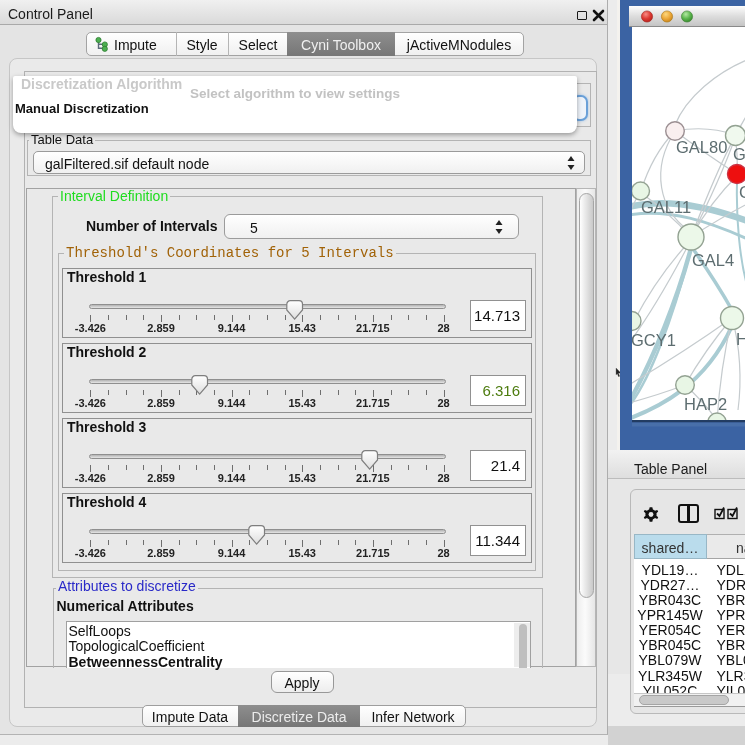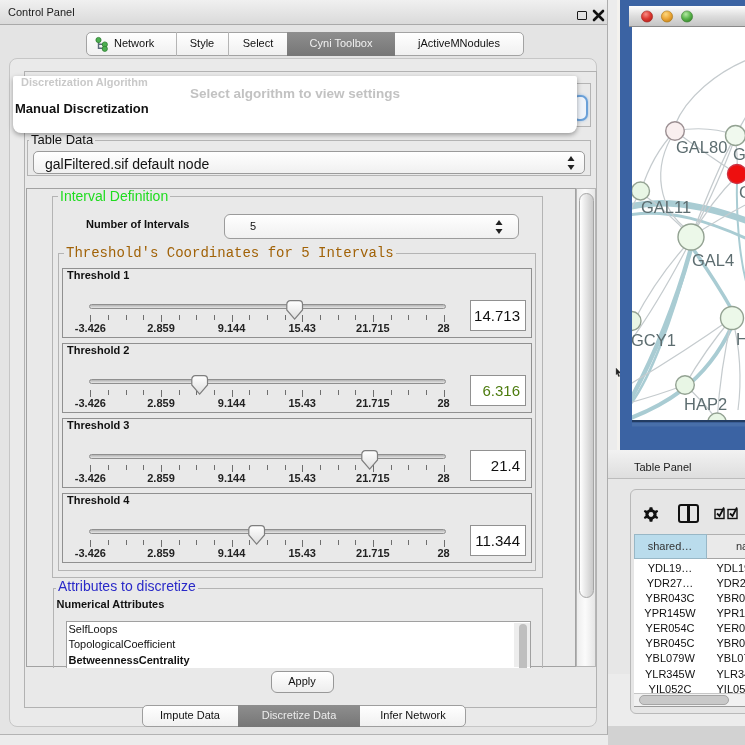--- a/index.html
+++ b/index.html
@@ -1,19 +1,19 @@
 <!DOCTYPE html>
 <html><head>
 <meta charset="utf-8">
 <style>
   html,body{margin:0;padding:0;}
   body{width:745px;height:745px;overflow:hidden;position:relative;
        font-family:"Liberation Sans",sans-serif;background:#ececec;}
   .abs{position:absolute;}
-  .t13{font-size:11px;color:#111;}
+  .t13{font-size:14px;color:#111;}
   .bold{font-weight:bold;}
   .grpT{font-size:13px;background:#e9e9e9;padding:0 2px;line-height:13px;}
 </style>
 </head>
 <body>
 
 <div class="abs" id="winL" style="left:0;top:0;width:607px;height:734px;background:#e4e4e4;border-right:1px solid #adadad;border-bottom:1px solid #b3b3b3;">
 
   <div class="abs" style="left:0;top:0;width:607px;height:24px;background:linear-gradient(#f0f0f0,#dadada);border-bottom:1px solid #a9a9a9;"></div>
   <div class="abs t13" style="left:8px;top:6px;color:#1b1b1b;">Control Panel</div>
@@ -25,21 +25,21 @@
   <div class="abs" style="left:86px;top:32px;width:438px;height:24px;background:linear-gradient(#ffffff,#f0f0f0);border:1px solid #a3a3a3;border-radius:5px;box-sizing:border-box;"></div>
   <div class="abs" style="left:176px;top:32px;width:1px;height:24px;background:#b5b5b5;"></div>
   <div class="abs" style="left:228px;top:32px;width:1px;height:24px;background:#b5b5b5;"></div>
   <div class="abs" style="left:287px;top:32px;width:108px;height:24px;background:linear-gradient(#8e8e8e,#767676);"></div>
   <svg class="abs" style="left:95px;top:36px;" width="13" height="16">
     <path d="M3.5,5 L3.5,13 M3.5,8 L9.5,8.5 M3.5,12 L9.5,12.5" stroke="#5a6a7a" stroke-width="1.4" fill="none"></path>
     <circle cx="3.5" cy="4" r="2.6" fill="#4caf50" stroke="#2e7d32" stroke-width="0.8"></circle>
     <circle cx="9.8" cy="8.5" r="2.6" fill="#4caf50" stroke="#2e7d32" stroke-width="0.8"></circle>
     <circle cx="9.8" cy="12.8" r="2.6" fill="#4caf50" stroke="#2e7d32" stroke-width="0.8"></circle>
   </svg>
-  <div class="abs t13" style="left:114px;top:37px;">Network</div>
+  <div class="abs t13" style="left:114px;top:37px;">Impute</div>
   <div class="abs t13" style="left:202px;top:37px;width:0;"><span style="display:inline-block;transform:translateX(-50%);white-space:nowrap;">Style</span></div>
   <div class="abs t13" style="left:258px;top:37px;width:0;"><span style="display:inline-block;transform:translateX(-50%);white-space:nowrap;">Select</span></div>
   <div class="abs t13" style="left:341px;top:37px;width:0;color:#f0f0f0;"><span style="display:inline-block;transform:translateX(-50%);white-space:nowrap;">Cyni Toolbox</span></div>
   <div class="abs t13" style="left:459px;top:37px;width:0;"><span style="display:inline-block;transform:translateX(-50%);white-space:nowrap;text-align:right;">jActiveMNodules</span></div>
 
   <div class="abs" style="left:9px;top:58px;width:588px;height:669px;background:#eaeaea;border:1px solid #c6c6c6;border-radius:8px;box-sizing:border-box;"></div>
 
   <div class="abs" style="left:24px;top:71px;width:573px;height:637px;background:#e9e9e9;border:1px solid #b2b2b2;box-sizing:border-box;"></div>
 
   <div class="abs" style="left:27px;top:83px;width:564px;height:44px;border:1px solid #b4b4b4;box-sizing:border-box;"></div>

